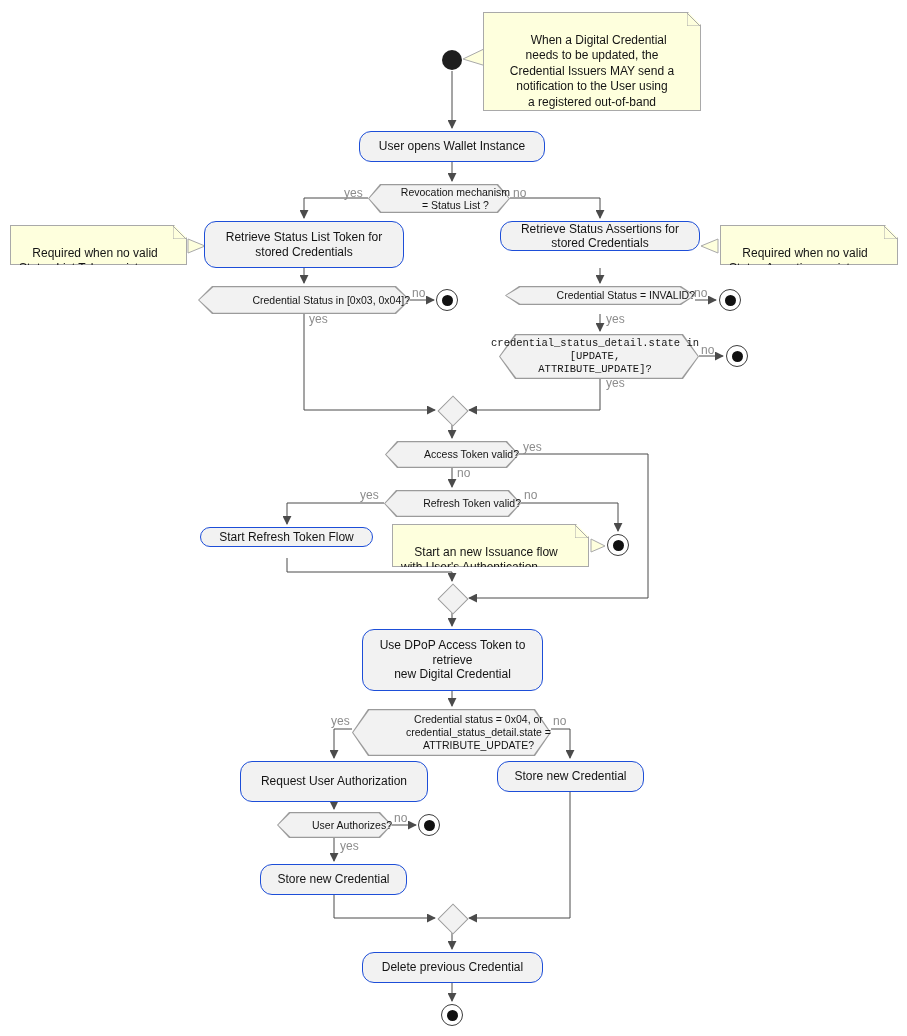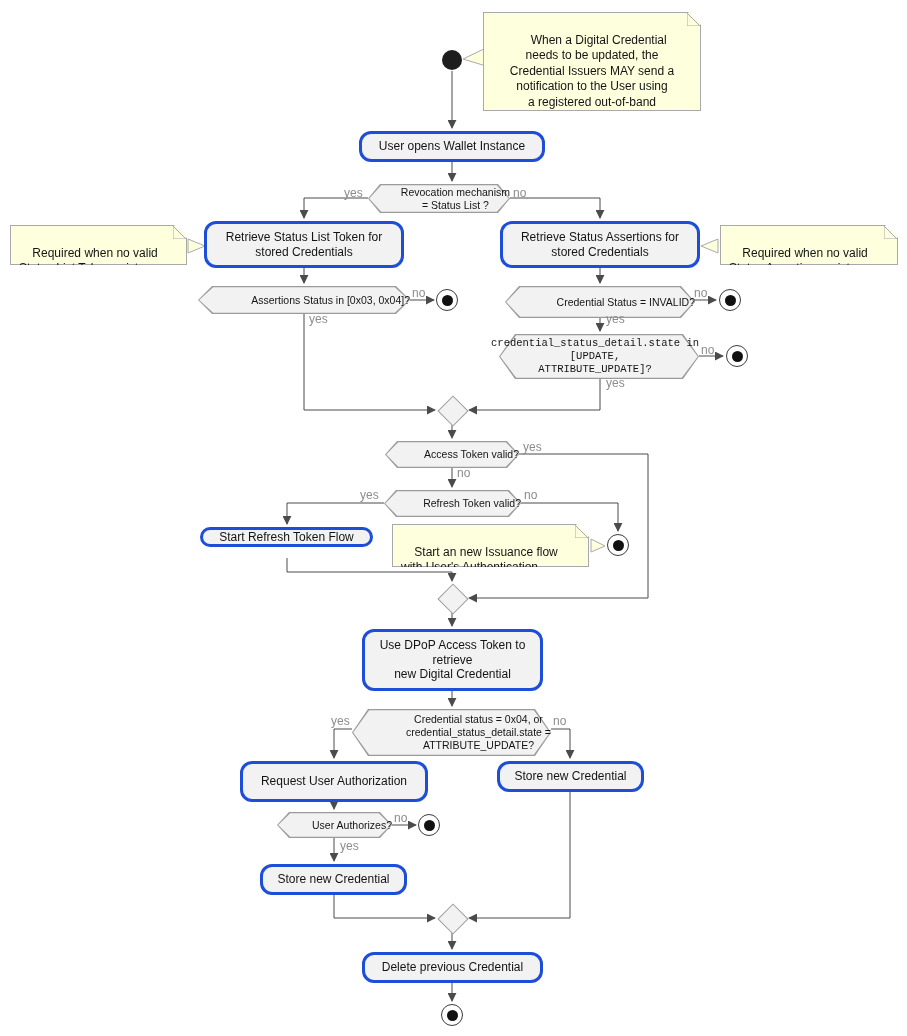--- a/index.html
+++ b/index.html
@@ -2,21 +2,21 @@
 <html><head>
 <meta charset="utf-8">
 <style>
   html,body{margin:0;padding:0;background:#ffffff;}
   .canvas{
     position:relative;width:907px;height:1036px;background:#ffffff;overflow:hidden;
     font-family:"Liberation Sans","DejaVu Sans",sans-serif;color:#141414;
   }
   .wires{position:absolute;left:0;top:0;}
   .act{
-    position:absolute;box-sizing:border-box;background:#F2F2F2;border:3px solid #1d4ed8;
+    position:absolute;box-sizing:border-box;background:#F2F2F2;border:1px solid #1d4ed8;
     border-radius:12px;display:flex;align-items:center;justify-content:center;
     text-align:center;font-size:12px;line-height:14.5px;white-space:pre;
   }
   .hex{
     position:absolute;display:flex;align-items:center;justify-content:flex-end;
     text-align:center;font-size:10.5px;line-height:13px;white-space:pre;
   }
   .hex i{display:block;position:absolute;
     clip-path:polygon(0 50%, var(--c,12px) 0, calc(100% - var(--c,12px)) 0, 100% 50%, calc(100% - var(--c,12px)) 100%, var(--c,12px) 100%);}
   .hex i.b{inset:0;background:#9B9B9B;}
@@ -105,32 +105,32 @@
 = Status List ?</span></div>
 
   <div class="note" style="left:10px;top:225px;width:177px;height:40px;">
     <svg class="fold" width="13" height="13">
         <path d="M0,0 L13,13 L0,13 Z" fill="#FEFFDD" stroke="#A9A9A9"></path>
       </svg><span>Required when no valid
 Status List Token exists</span>
   </div>
   <div class="act" style="left:204px;top:221px;width:200px;height:47px;"><span>Retrieve Status List Token for
 stored Credentials</span></div>
-  <div class="hex" style="left:198px;top:286px;width:212px;height:28px;--c:14px;"><i class="b"></i><i class="f"></i><span>Assertions Status in [0x03, 0x04]?</span></div>
+  <div class="hex" style="left:198px;top:286px;width:212px;height:28px;--c:14px;"><i class="b"></i><i class="f"></i><span>Credential Status in [0x03, 0x04]?</span></div>
   <div class="endn" style="left:436px;top:289px;"></div>
 
-  <div class="act" style="left:500px;top:221px;width:200px;height:47px;"><span>Retrieve Status Assertions for
+  <div class="act" style="left:500px;top:221px;width:200px;height:30px;"><span>Retrieve Status Assertions for
 stored Credentials</span></div>
   <div class="note" style="left:720px;top:225px;width:178px;height:40px;">
     <svg class="fold" width="13" height="13">
         <path d="M0,0 L13,13 L0,13 Z" fill="#FEFFDD" stroke="#A9A9A9"></path>
       </svg><span>Required when no valid
 Status Assertions exists</span>
   </div>
-  <div class="hex" style="left:505px;top:286px;width:190px;height:32px;--c:14px;"><i class="b"></i><i class="f"></i><span>Credential Status = INVALID?</span></div>
+  <div class="hex" style="left:505px;top:286px;width:190px;height:19px;--c:14px;"><i class="b"></i><i class="f"></i><span>Credential Status = INVALID?</span></div>
   <div class="endn" style="left:719px;top:289px;"></div>
 
   <div class="hex" style="left:499px;top:334px;width:200px;height:45px;font-family:Liberation Mono, monospace;--c:16px;"><i class="b"></i><i class="f"></i><span>credential_status_detail.state in
 [UPDATE,
 ATTRIBUTE_UPDATE]?</span></div>
   <div class="endn" style="left:726px;top:345px;"></div>
 
   <div class="dm" style="left:442px;top:400px;"></div>
 
   <div class="hex" style="left:385px;top:441px;width:134px;height:27px;"><i class="b"></i><i class="f"></i><span>Access Token valid?</span></div>

